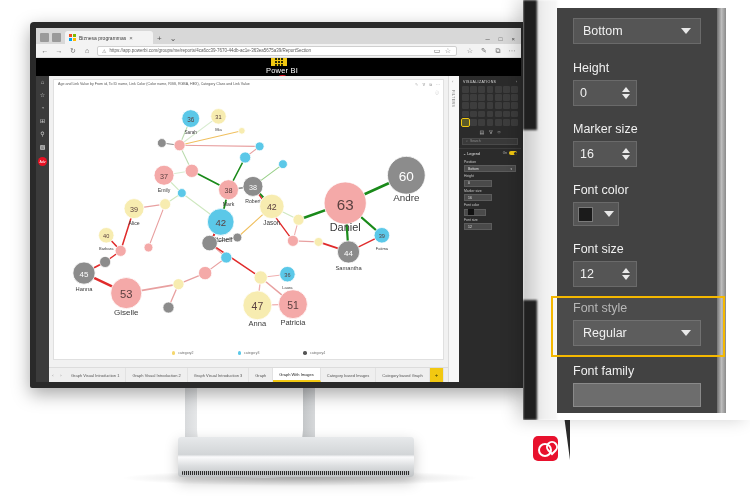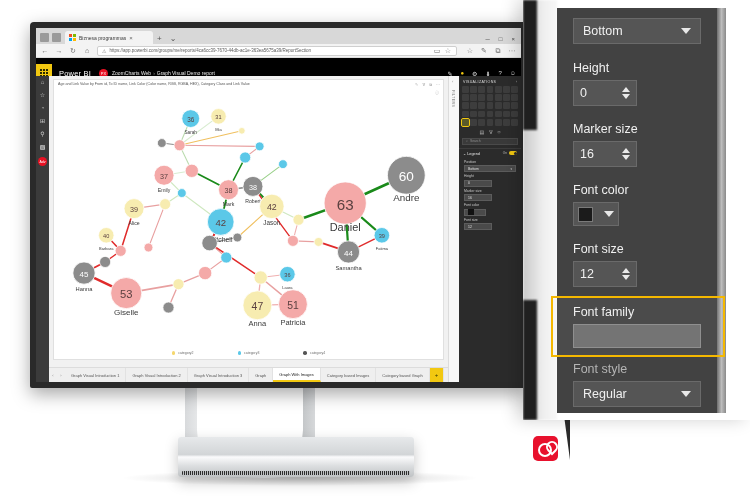--- a/index.html
+++ b/index.html
@@ -72,21 +72,21 @@
   .navico{ font-size:7px; color:#6a6a6a; width:8px; text-align:center; }
   .brw-urlbar{
     flex:1; height:10px; background:#fff; border:1px solid #cfcfcf; border-radius:2px;
     display:flex; align-items:center; gap:3px; padding:0 4px; overflow:hidden;
   }
   .url-lock{ font-size:5px; color:#888; }
   .url-text{ font-size:4.5px; color:#5a5a5a; white-space:nowrap; overflow:hidden; }
   .brw-navright{ display:flex; gap:6px; padding-left:3px; }
 
   
-  .pbi-header{ height:30px; background:#000; display:flex; align-items:center; }
+  .pbi-header{ height:30px; background:#000; display:flex; align-items:center;flex-direction:column; }
   .pbi-waffle{ width:16px; height:18px; background:#f2c811; display:flex; align-items:center; justify-content:center; }
   .waffle-dots{ display:grid; grid-template-columns:repeat(3,2px); grid-template-rows:repeat(3,2px); gap:1px; }
   .waffle-dots i{ background:#2b2b00; width:2px; height:2px; }
   .pbi-logo{ color:#fff; font-size:7.5px; margin-left:7px; letter-spacing:.2px; }
   .pbi-avatar{ width:9px; height:9px; border-radius:50%; background:#e81123; margin-left:8px; font-size:4px; color:#fff; display:flex; align-items:center; justify-content:center; }
   .pbi-crumb{ color:#e8e8e8; font-size:5px; margin-left:4px; white-space:nowrap; }
   .pbi-crumb .sep{ color:#9a9a9a; margin:0 2px; }
   .pbi-hdr-right{ margin-left:auto; display:flex; align-items:center; gap:8px; padding-right:5px; }
   .hdr-ic{ font-size:6px; color:#d8d8d8; position:relative; }
   .hdr-ic.bell{ color:#f2c811; }
@@ -763,32 +763,32 @@
       <div class="co-label">Font size</div>
       <div class="co-spin">
         <span>12</span>
         <span class="co-arrows">
             <span class="co-up"></span>
             <span class="co-dn"></span>
           </span>
       </div>
     </div>
 
-    <div class="co-row" style="padding-top:18px">
-      <div class="co-label">Font family</div>
-      <div class="co-textinput" placeholder=""></div>
-    </div>
-
     <div class="co-row" style="padding-top:14px">
       <div class="co-label dim">Font style</div>
       <div class="co-select">
         <span>Regular</span>
         <span class="co-caret"></span>
       </div>
     </div>
+
+    <div class="co-row" style="padding-top:18px">
+      <div class="co-label">Font family</div>
+      <div class="co-textinput" placeholder=""></div>
+    </div>
   </div>
 
   <div id="highlight-box"></div>
 </div>
 
 <div id="brand">
   <div id="brand-mark"></div>
 </div>
 
 </body></html>

